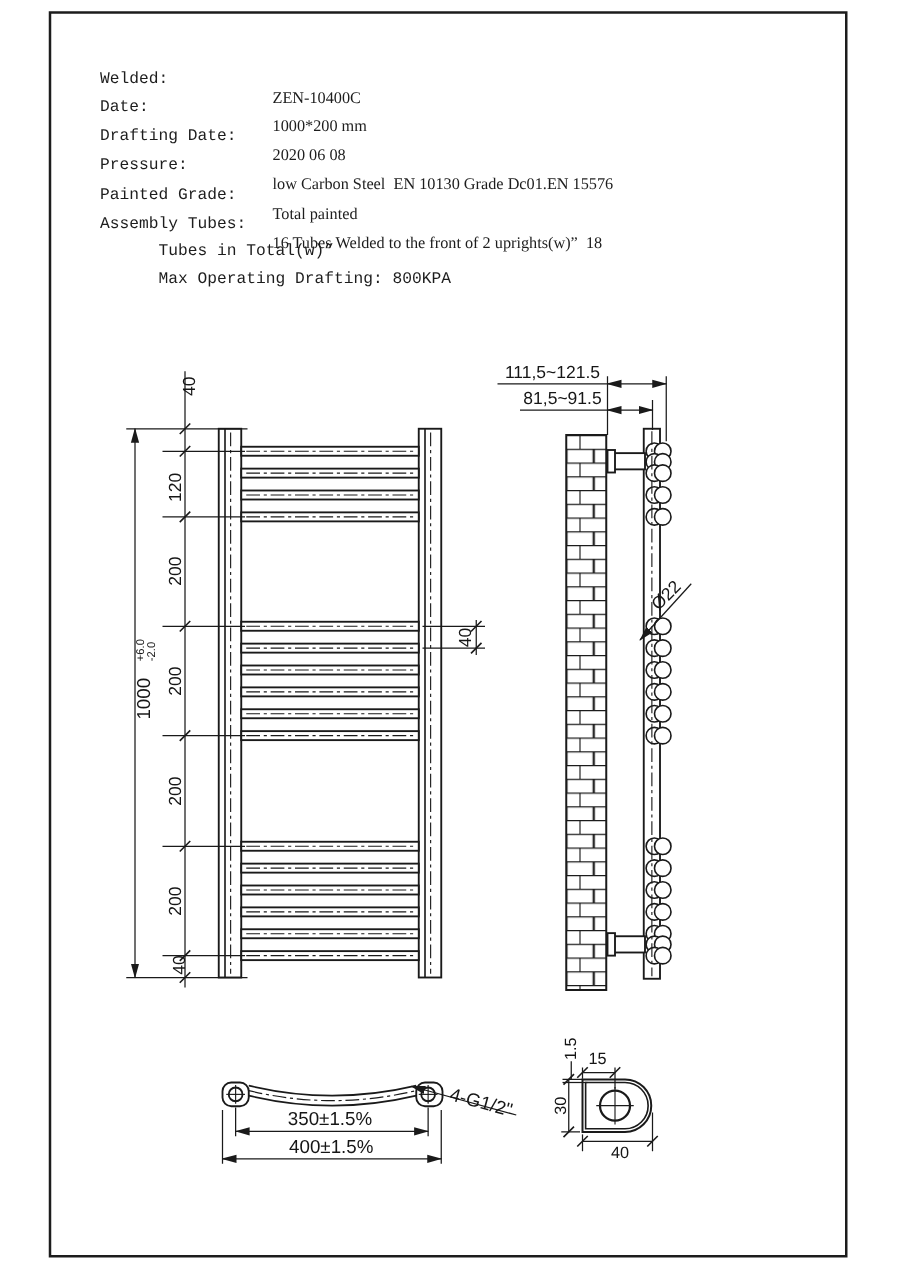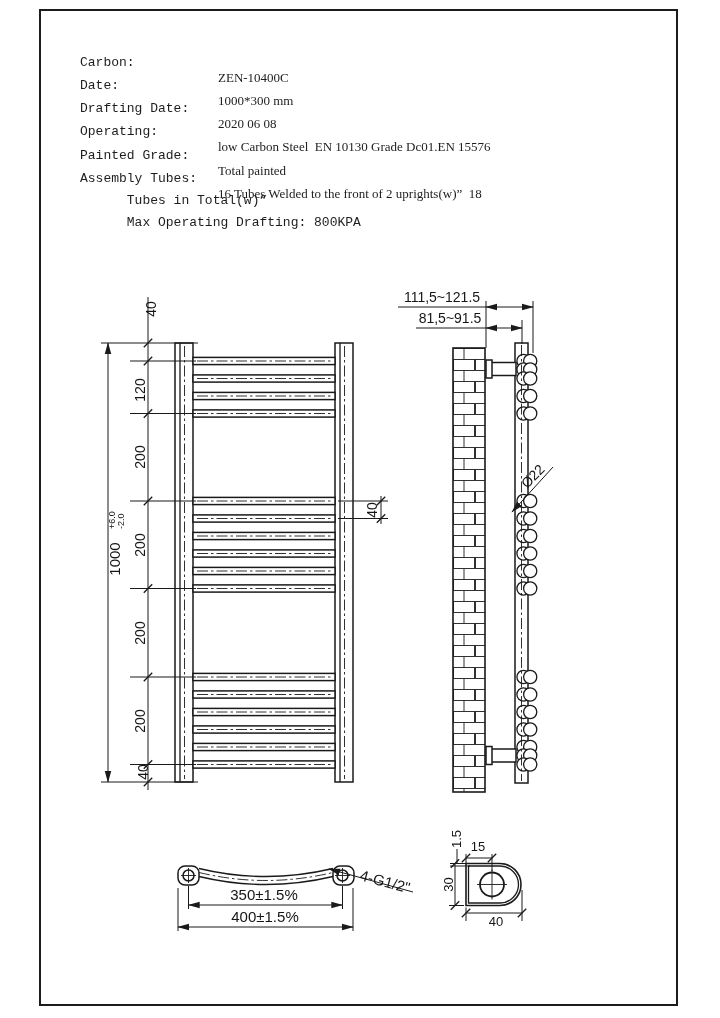--- a/index.html
+++ b/index.html
@@ -234,33 +234,33 @@
       <line x1="522" y1="890" x2="522" y2="921" class="dim"></line>
       <line x1="466" y1="913" x2="522" y2="913" class="dim"></line>
       <use href="#tk" x="466" y="913"></use>
         <use href="#tk" x="522" y="913"></use>
       <text class="dts" x="496" y="926" text-anchor="middle">40</text>
     </g>
   </svg>
 
   <div class="spec-block">
     <div class="spec-row" style="top:40px">
-      <span class="spec-label">Carbon:</span>
+      <span class="spec-label">Welded:</span>
       <span class="spec-value">ZEN-10400C</span>
     </div>
     <div class="spec-row" style="top:63px">
       <span class="spec-label">Date:</span>
-      <span class="spec-value">1000*300 mm</span>
+      <span class="spec-value">1000*200 mm</span>
     </div>
     <div class="spec-row" style="top:86px">
       <span class="spec-label">Drafting Date:</span>
       <span class="spec-value">2020 06 08</span>
     </div>
     <div class="spec-row" style="top:109px">
-      <span class="spec-label">Operating:</span>
+      <span class="spec-label">Pressure:</span>
       <span class="spec-value">low Carbon Steel  EN 10130 Grade Dc01.EN 15576</span>
     </div>
     <div class="spec-row" style="top:133px">
       <span class="spec-label">Painted Grade:</span>
       <span class="spec-value">Total painted</span>
     </div>
     <div class="spec-row" style="top:156px">
       <span class="spec-label">Assembly Tubes:</span>
       <span class="spec-value">16 Tubes Welded to the front of 2 uprights(w)”  18</span>
     </div>

